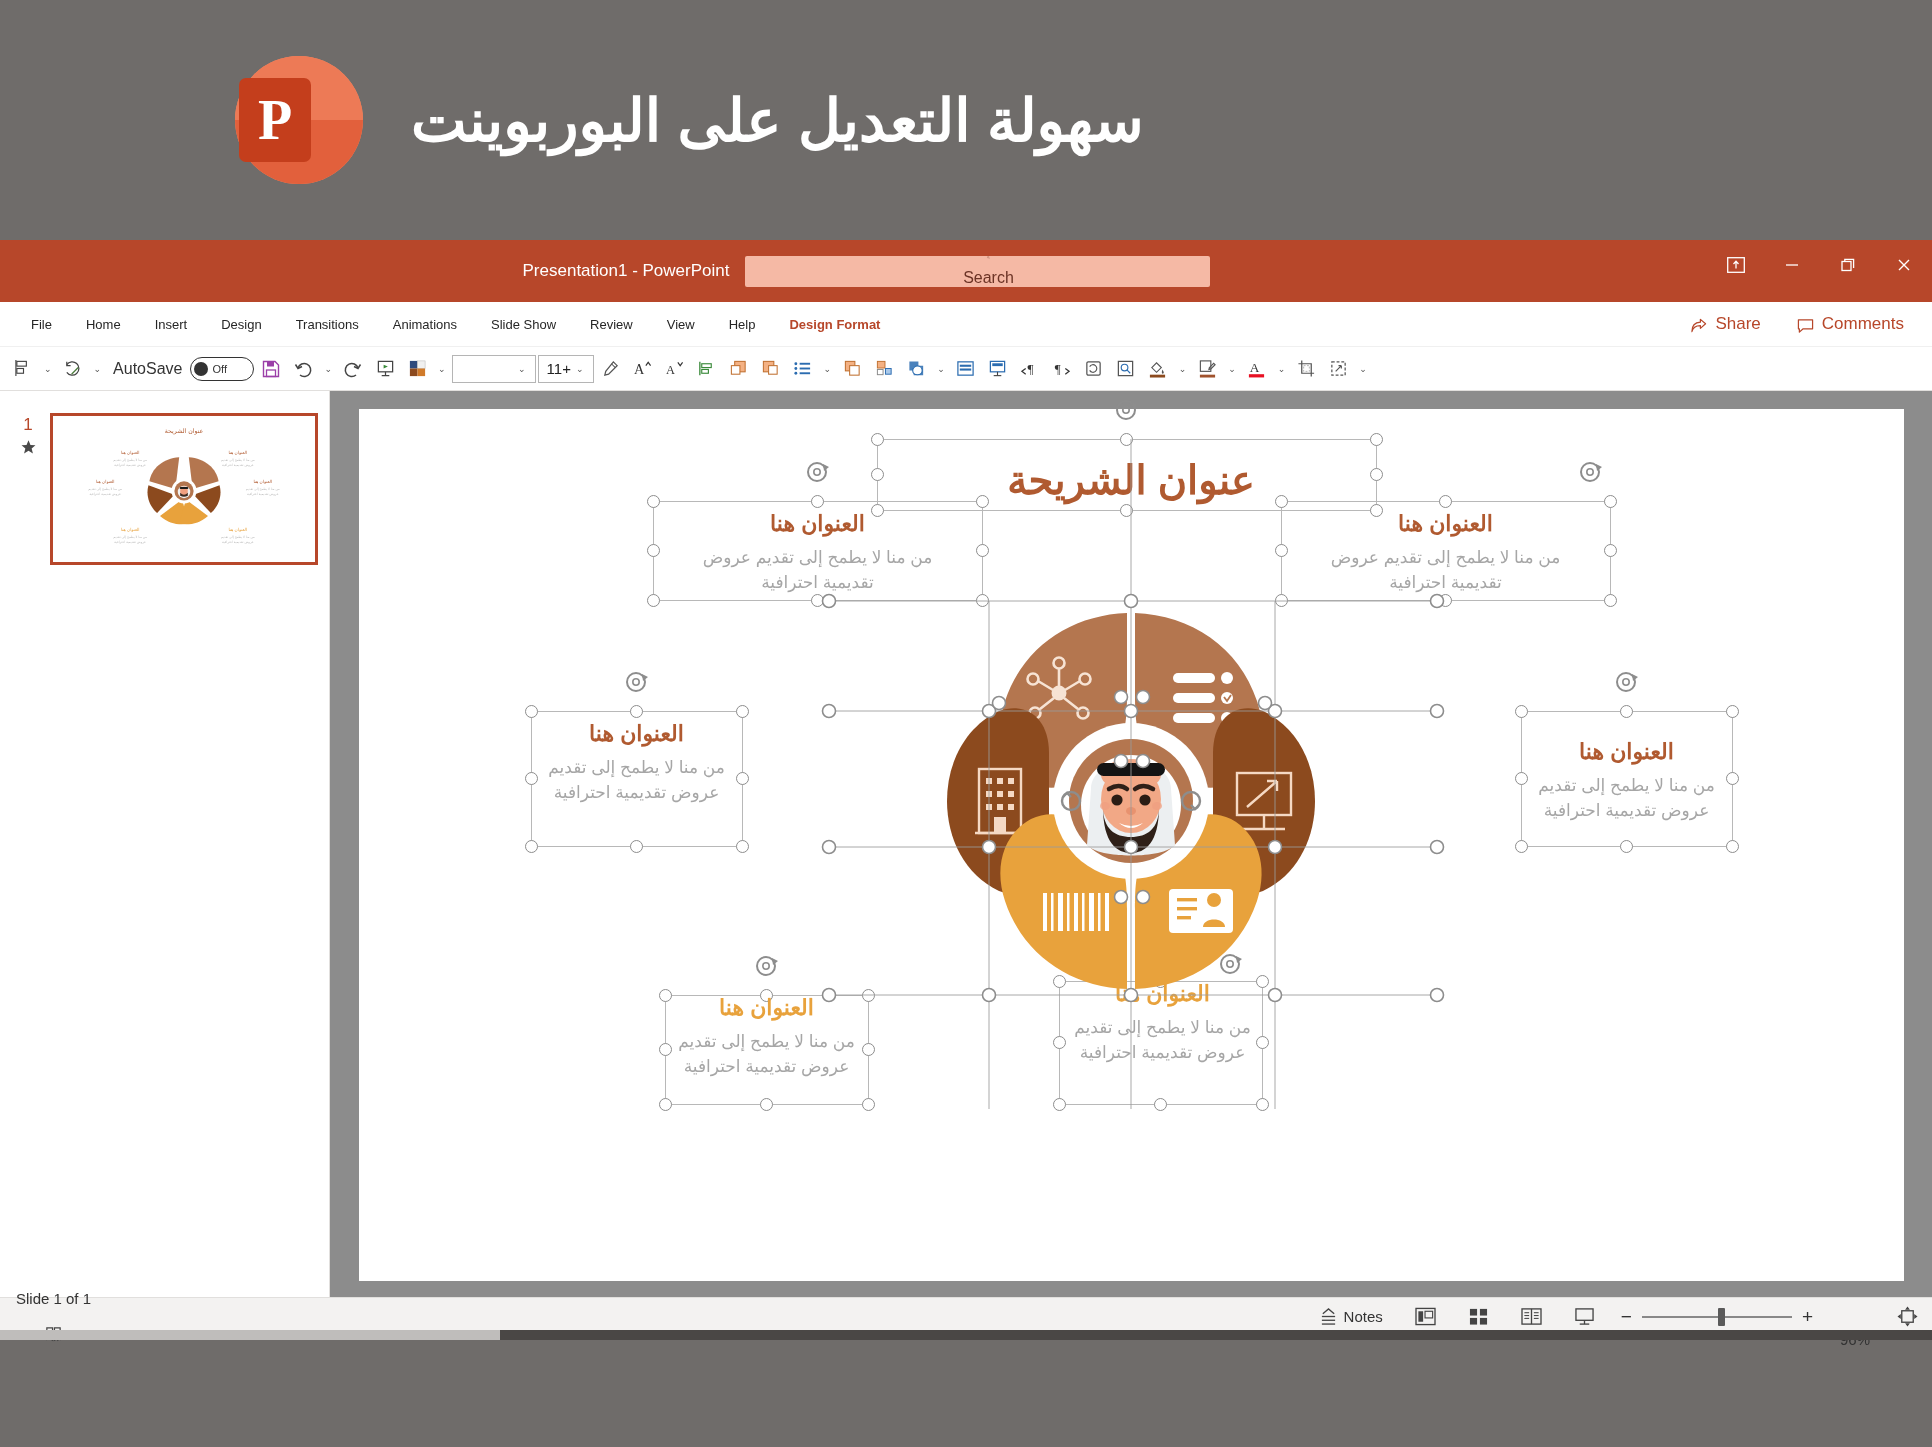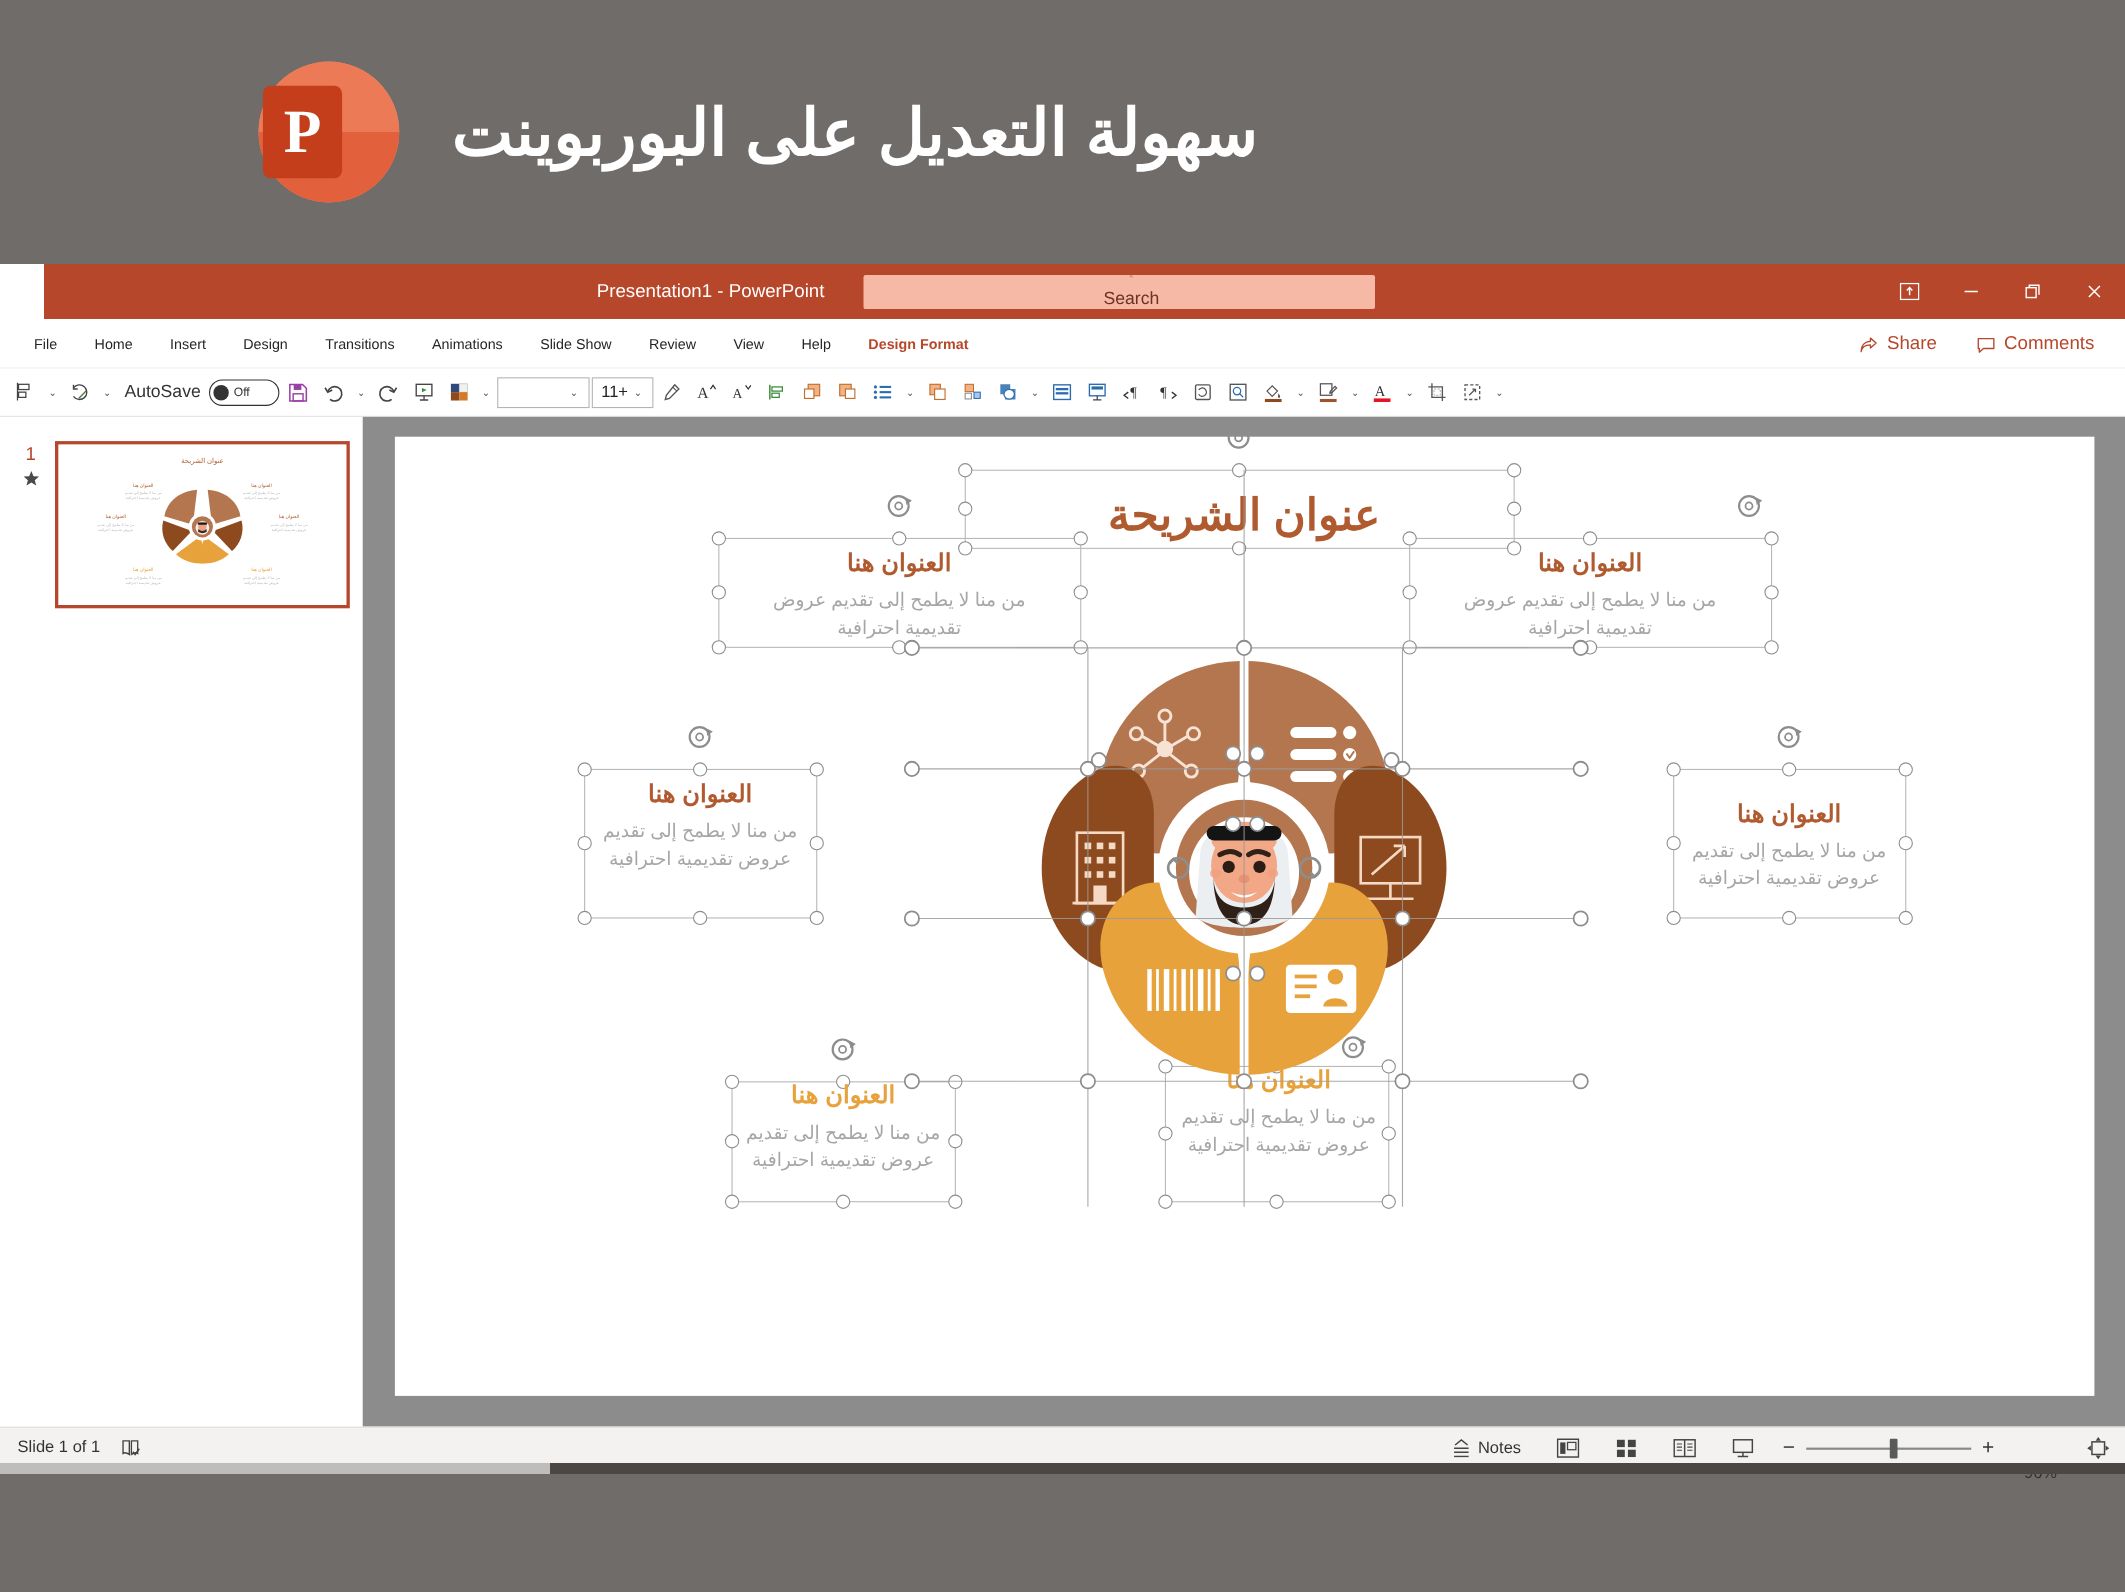--- a/index.html
+++ b/index.html
@@ -64,26 +64,25 @@
   .pp-window {
     position: absolute;
     left: 0; top: 240px;
     width: 1932px; height: 1095px;
     background: #ffffff;
     display: flex; flex-direction: column;
   }
 
   
   .titlebar {
-    height: 50px;
+    height: 62px;
     background: #b7472a;
     display: flex; align-items: center;
     position: relative;
     flex: 0 0 auto;
-    margin-left: 40px;
   }
   .titlebar-title {
     position: absolute;
     left: 0; right: 0;
     text-align: center;
     color: #ffffff;
     font-size: 17px;
     pointer-events: none;
     transform: translateX(-340px);
   }
@@ -288,21 +287,21 @@
     height: 38px;
     background: #f3f2f1;
     border-top: 1px solid #e1dfdd;
     display: flex; align-items: center;
     padding: 0 16px;
     font-size: 15px;
     color: #333;
     flex: 0 0 auto;
     position: relative;
   }
-  .sb-left { display: flex; gap: 18px; }
+  .sb-left { display: flex; align-items: center; gap: 18px; flex-direction: column; }
   .sb-right {
     position: absolute; right: 14px;
     display: flex; align-items: center; gap: 20px;
   }
   .sb-btn { display: flex; align-items: center; gap: 6px; padding: 3px 6px; border-radius: 3px; }
   .zoom-slider { display: flex; align-items: center; gap: 10px; }
   .zline { width: 150px; height: 2px; background: #888; position: relative; }
   .zknob {
     position: absolute; left: 76px; top: -8px;
     width: 7px; height: 18px; background: #5a5a5a; border-radius: 1px;

